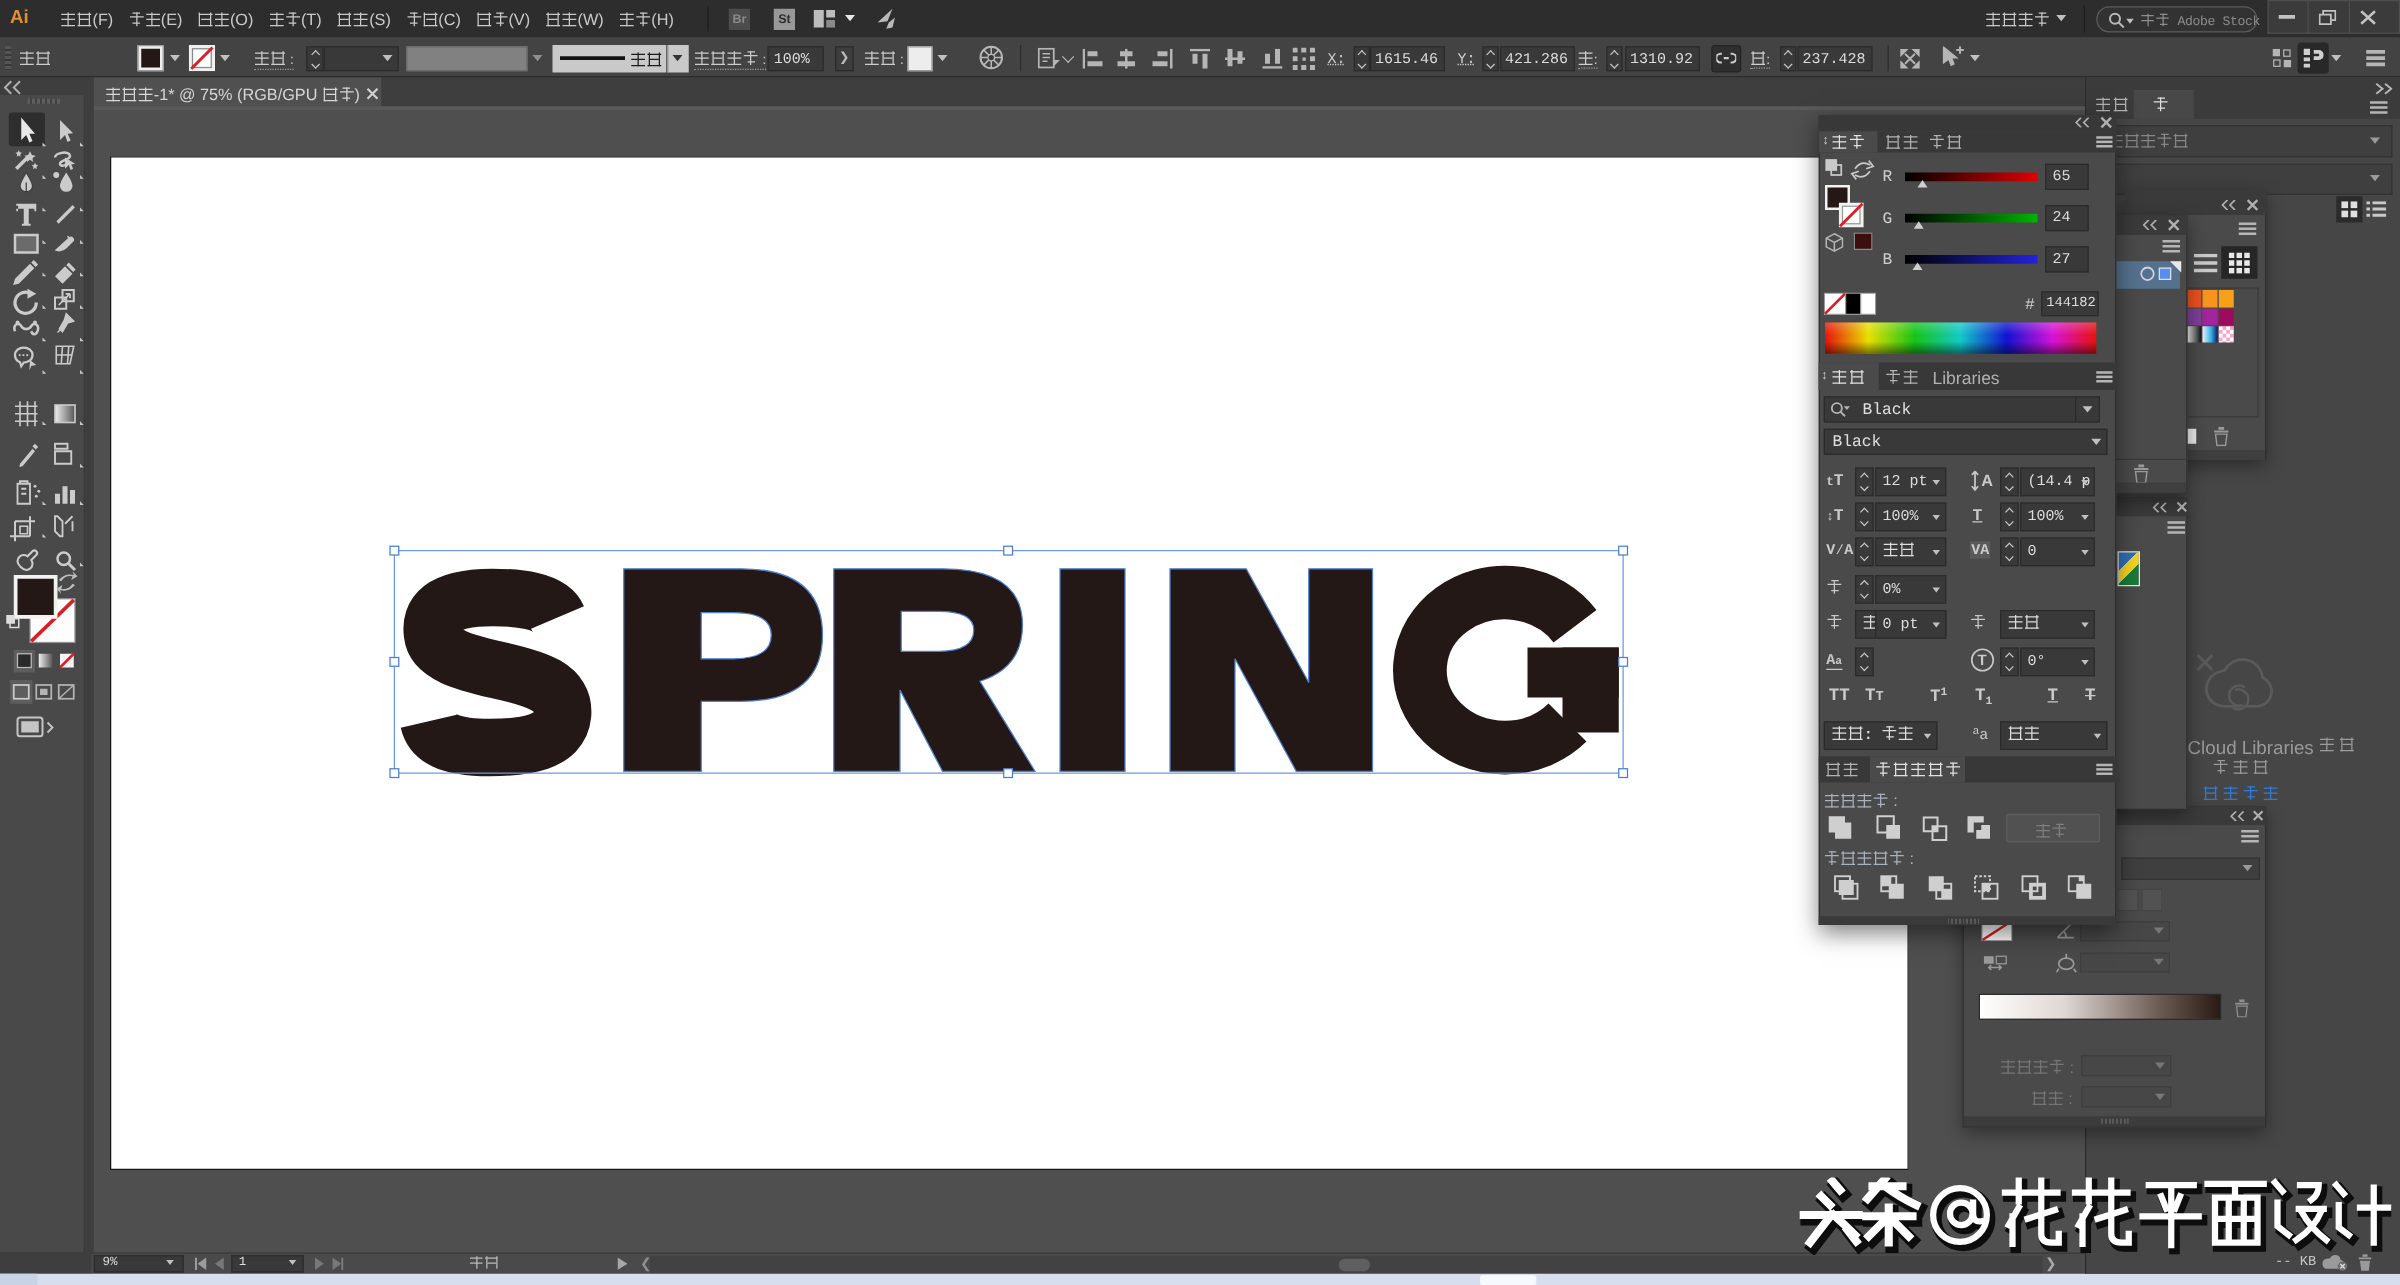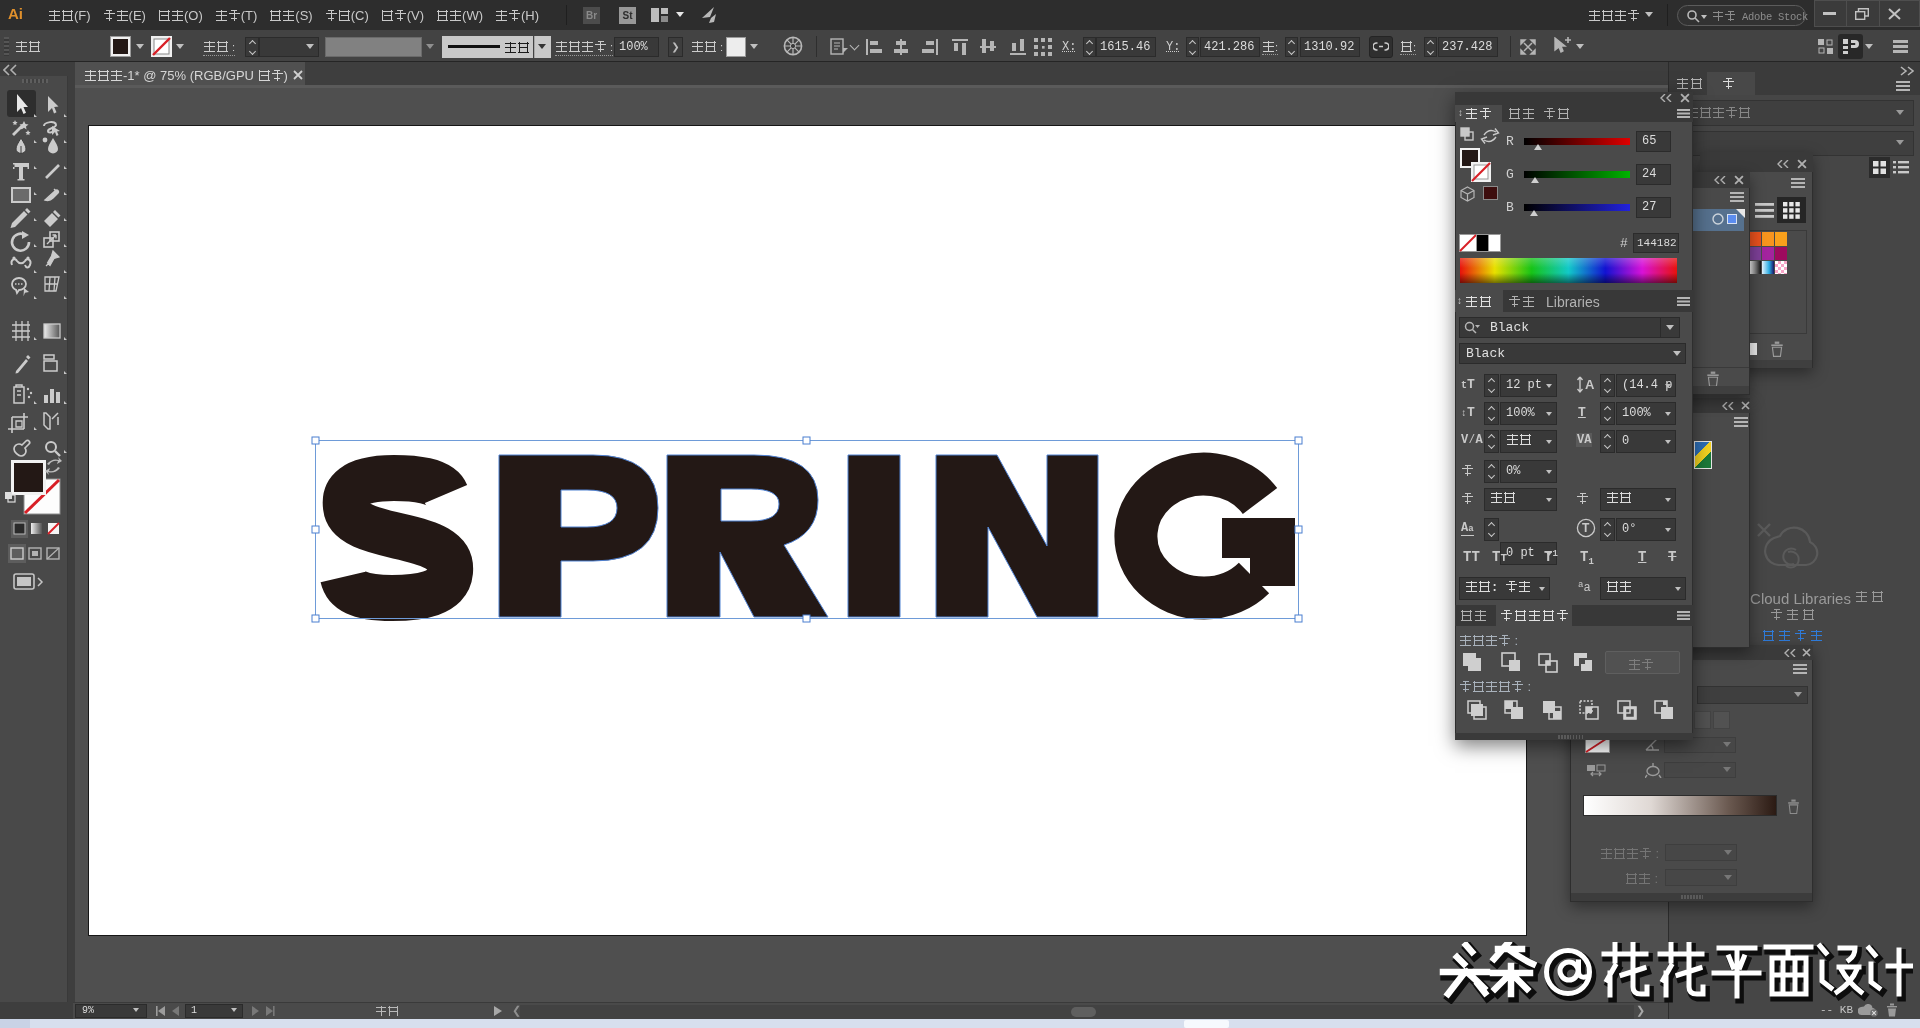--- a/index.html
+++ b/index.html
@@ -726,21 +726,21 @@
 <div class="abs" style="left:1461px;top:491px;color:#c9c9c9"><span class="c3" style="width:13px;height:13px"></span></div>
 <div class="abs val" style="left:1484px;top:488px;width:73px"><span class="c" style="width:11px;height:11px;color:#ddd"></span><span class="c2" style="width:11px;height:11px;color:#ddd"></span><span class="vcar"></span></div>
 <div class="abs" style="left:1576px;top:491px;color:#c9c9c9"><span class="c3" style="width:13px;height:13px"></span></div>
 <div class="abs val" style="left:1600px;top:488px;width:76px"><span class="c" style="width:11px;height:11px;color:#ddd"></span><span class="c2" style="width:11px;height:11px;color:#ddd"></span><span class="vcar"></span></div>
 
 <div class="abs mono" style="left:1461px;top:521px;color:#c9c9c9;font-size:12px;font-weight:bold;border-bottom:1px solid #c9c9c9">A<span style="font-size:9px">a</span></div>
 <div class="abs spin" style="left:1484px;top:518px">
       <div class="tu"></div>
       <div class="td"></div>
     </div>
-<div class="abs val" style="left:1500px;top:542px;width:57px">0 pt<span class="vcar"></span></div>
+<div class="abs val" style="left:1500px;top:488px;width:57px">0 pt<span class="vcar"></span></div>
 <svg class="abs" style="left:1576px;top:518px" width="20" height="20" viewBox="0 0 20 20">
       <circle cx="10" cy="10" r="8.6" fill="none" stroke="#c9c9c9" stroke-width="1.3"></circle>
       <text x="6" y="14" fill="#c9c9c9" font-size="12" font-family="Liberation Sans" font-weight="bold">T</text>
     </svg>
 <div class="abs spin" style="left:1600px;top:518px">
       <div class="tu"></div>
       <div class="td"></div>
     </div>
 <div class="abs val" style="left:1616px;top:518px;width:60px">0°<span class="vcar"></span></div>
 

